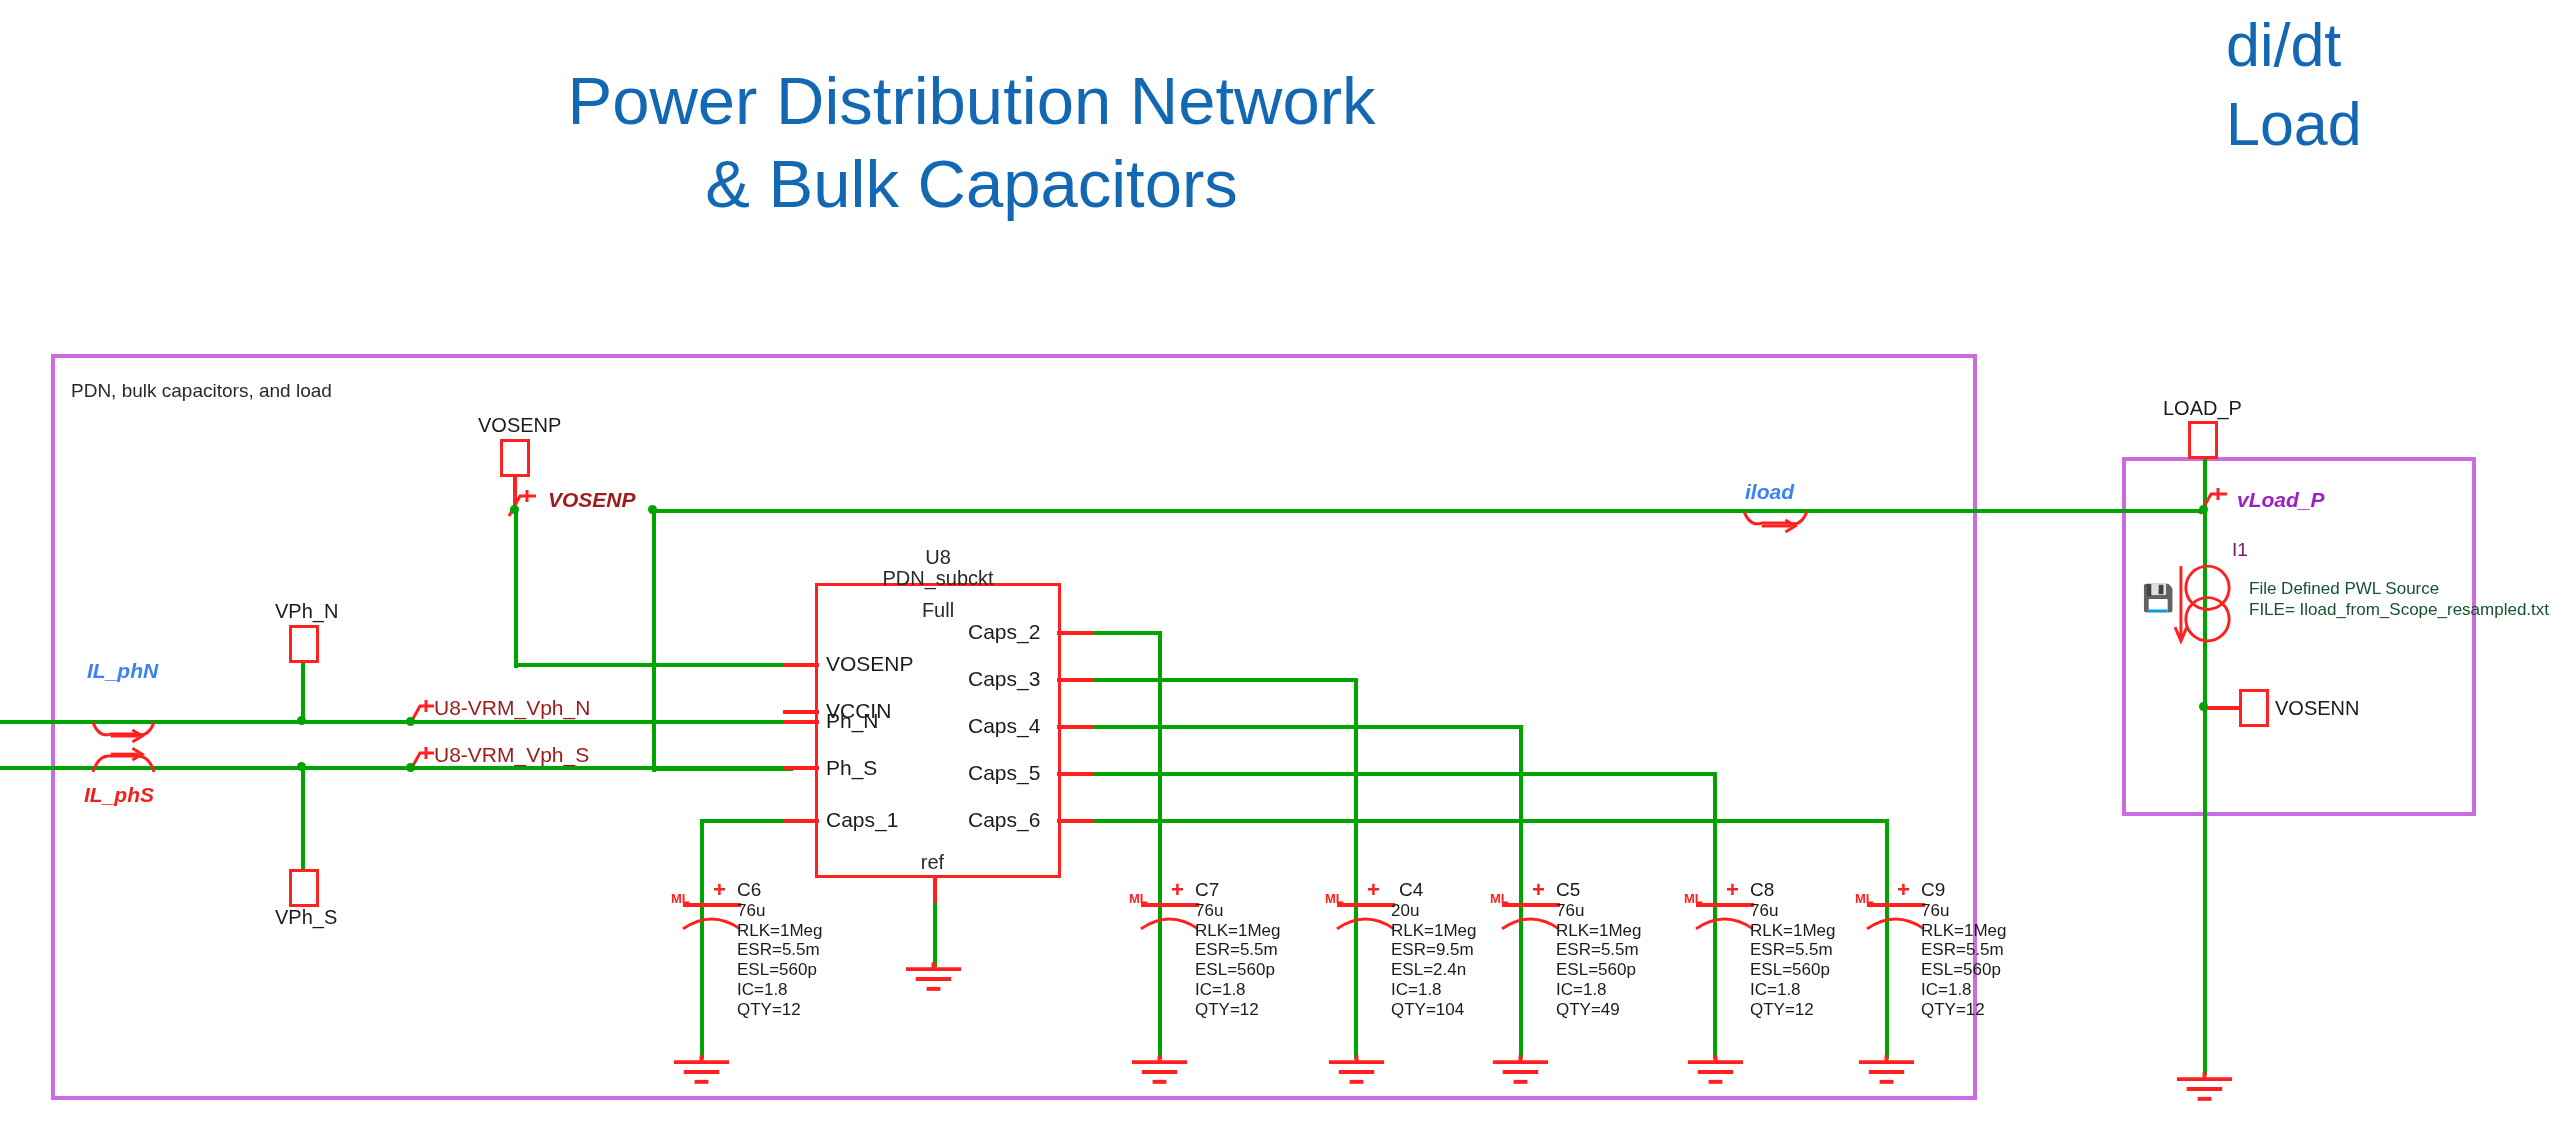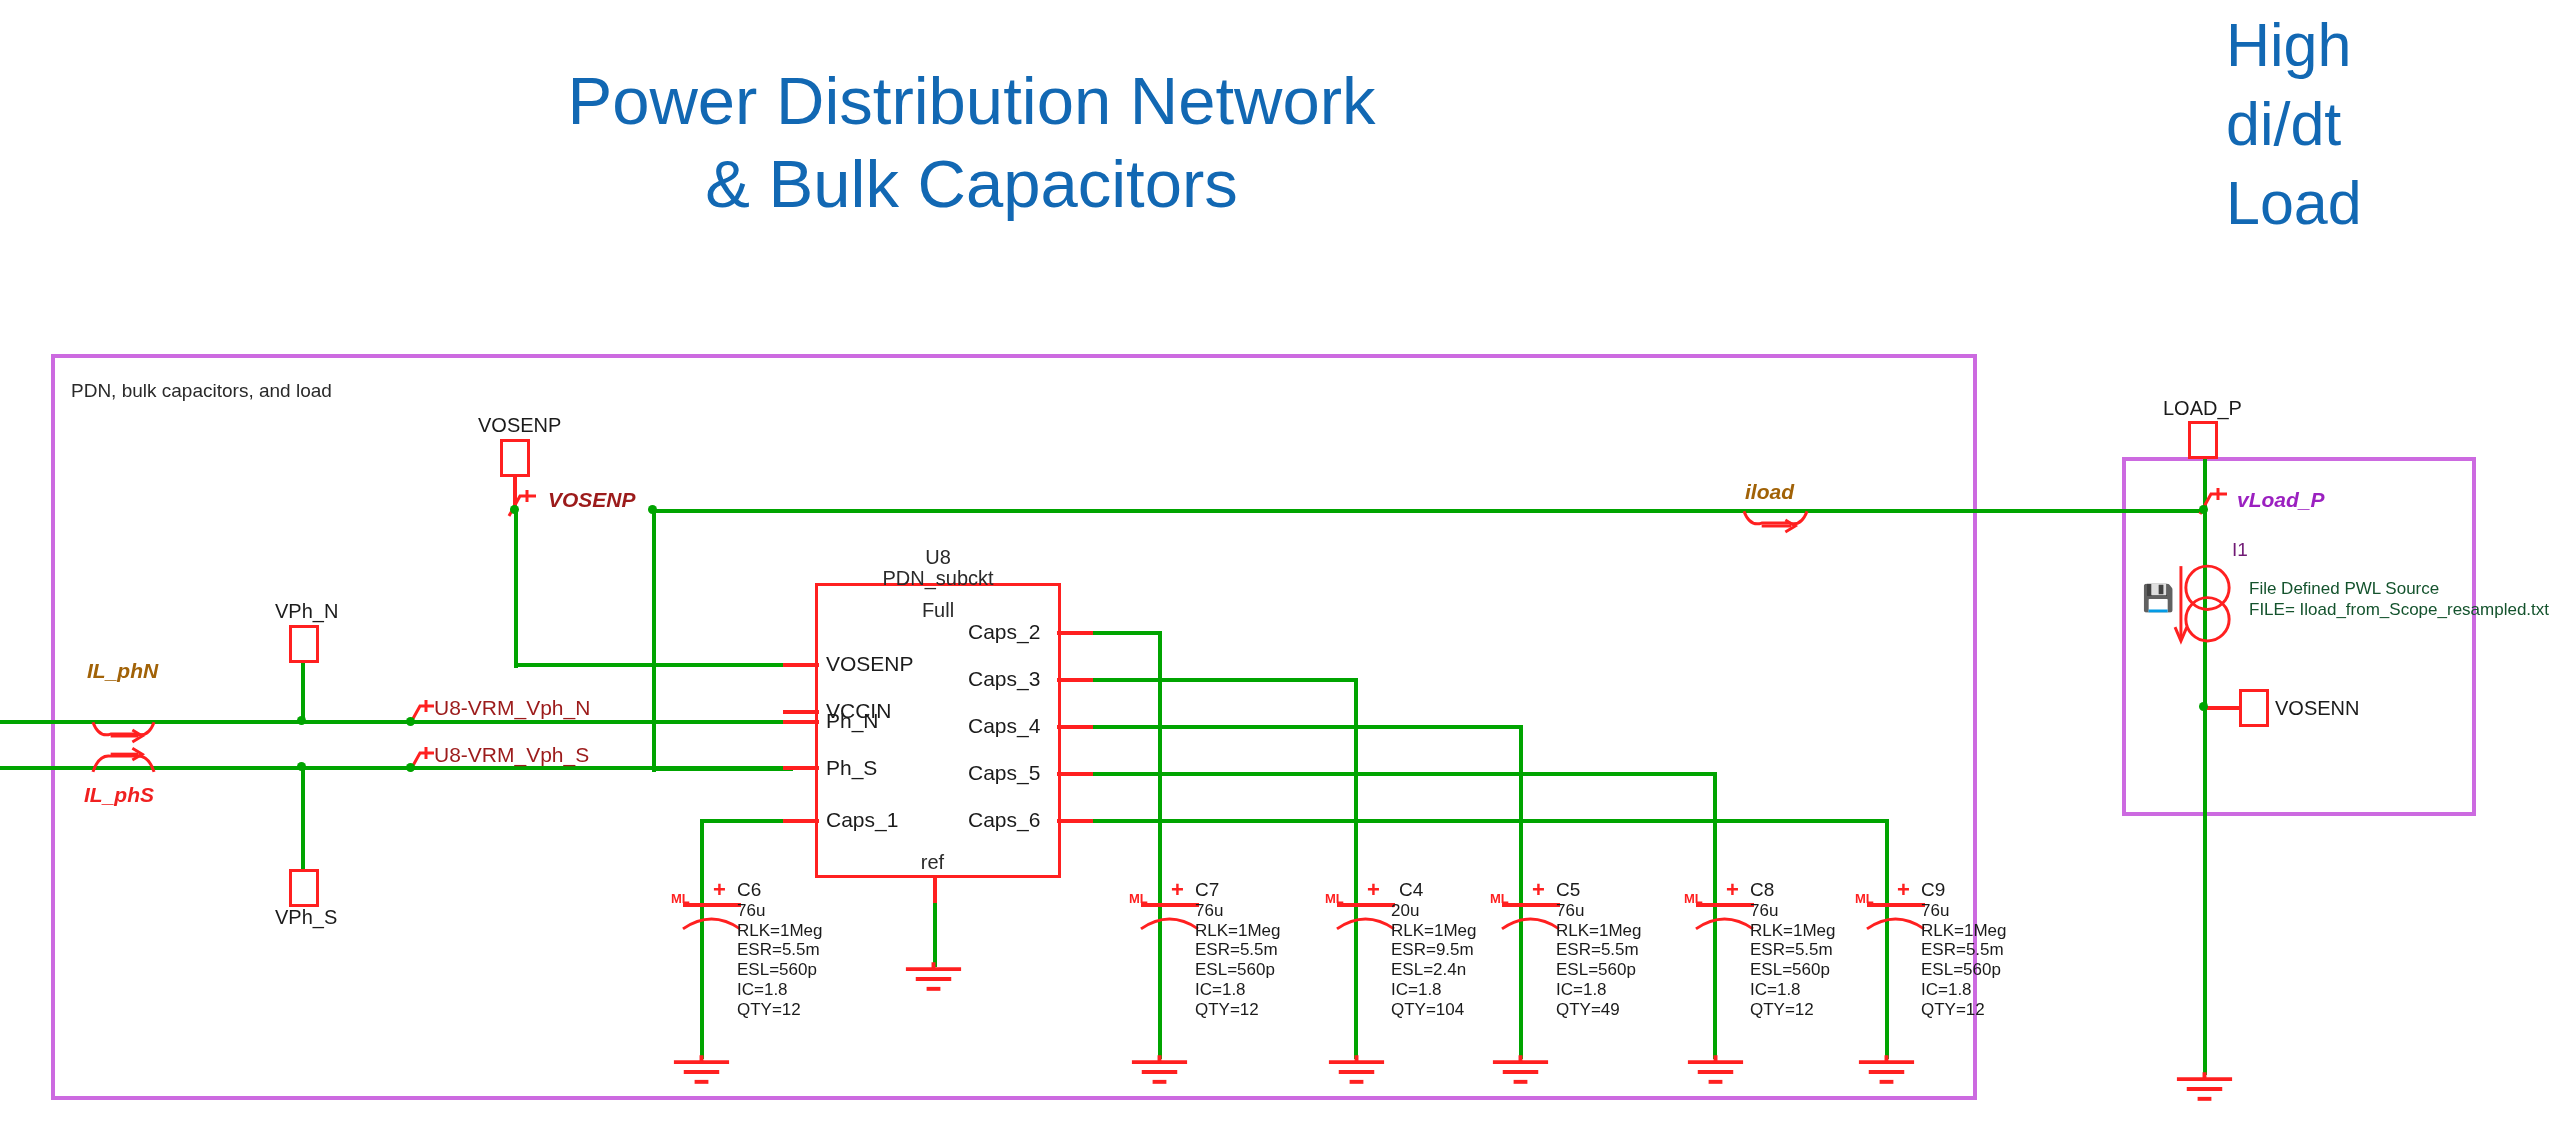--- a/index.html
+++ b/index.html
@@ -30,21 +30,21 @@
   .pin-l{position:absolute;color:#1b1b1b;font-size:21px;white-space:nowrap;}
   .pin-r{position:absolute;color:#1b1b1b;font-size:21px;white-space:nowrap;}
 
   
   .port{position:absolute;border:3px solid #ff2020;box-sizing:border-box;background:#fff;}
   .port-lbl{position:absolute;color:#1b1b1b;font-size:20px;white-space:nowrap;}
 
   
   .netlbl{position:absolute;font-style:italic;font-weight:bold;font-size:21px;white-space:nowrap;}
   .nl-dkred{color:#9c1b1b;}
-  .nl-blue{color:#a16207;}
+  .nl-blue{color:#3b82f6;}
   .nl-red{color:#f02020;}
   .nl-purple{color:#9b20c0;}
 
   
   .cap-ml{position:absolute;color:#ff2020;font-size:13px;font-weight:bold;white-space:nowrap;}
   .cap-plus{position:absolute;color:#ff2020;font-size:22px;line-height:22px;font-weight:bold;}
   .cap-text{position:absolute;color:#1b1b1b;font-size:17px;line-height:20px;white-space:nowrap;}
   .cap-name{position:absolute;color:#1b1b1b;font-size:19px;white-space:nowrap;}
 
   
@@ -56,21 +56,20 @@
 </head>
 <body>
 
 <div id="stage">
 
   <div class="title-main">
     <div>Power Distribution Network</div>
     <div>&amp; Bulk Capacitors</div>
   </div>
   <div class="title-side">
-    <div>High</div>
     <div>di/dt</div>
     <div>Load</div>
   </div>
 
   <div class="grp" style="left:51px;top:354px;width:1926px;height:746px;"></div>
   <div class="grp-label" style="left:71px;top:380px;">PDN, bulk capacitors, and load</div>
 
   <div class="grp" style="left:2122px;top:457px;width:354px;height:359px;"></div>
 
   <div class="wg hw" style="left:0px;top:720px;width:793px;"></div>

